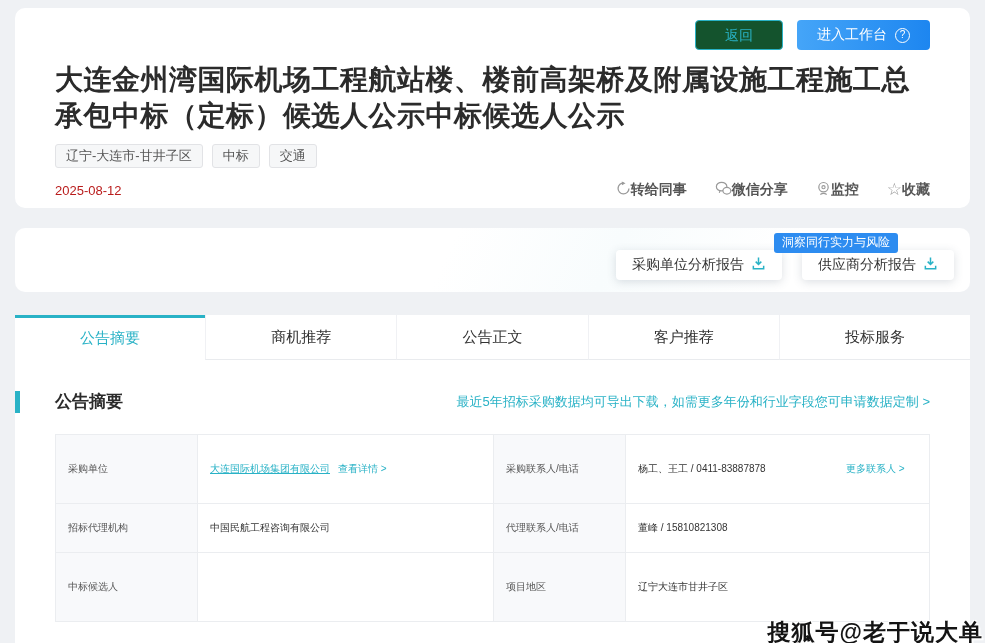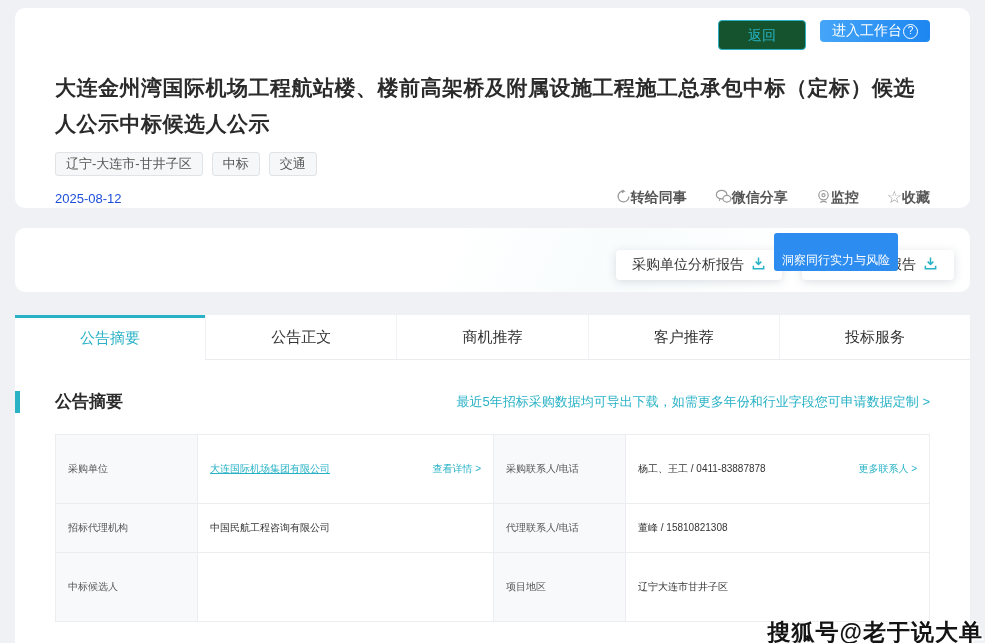--- a/index.html
+++ b/index.html
@@ -13,61 +13,61 @@
   
   .card { background:#fff; margin:0 15px; border-radius:10px; }
   .header-card { margin-top:8px; height:200px; padding:12px 40px 0 40px; position:relative; }
   .topbar { display:flex; justify-content:flex-end; gap:14px; }
   .btn-back {
     width:88px; height:30px; line-height:28px; text-align:center;
     border:1px solid #29b2c6; color:#29b2c6; background:#14532d;
     border-radius:4px; font-size:14px; cursor:pointer;
   }
   .btn-workbench {
-    height:22px; padding:0 12px; display:flex; align-items:center; gap:1px;
+    height:30px; padding:0 20px; display:flex; align-items:center; gap:8px;
     background:linear-gradient(90deg,#45a5f8,#1d86f0); color:#fff;
     border:none; border-radius:4px; font-size:14px; cursor:pointer;
   }
   .q-circle {
     width:15px; height:15px; border:1px solid #fff; border-radius:50%;
     display:inline-flex; align-items:center; justify-content:center;
     font-size:10px; line-height:1;
   }
   .page-title {
-    margin-top:20px; font-size:21px; font-weight:700; color:#2b2b2b;
+    margin-top:12px; font-size:28px; font-weight:700; color:#2b2b2b;
     line-height:36px; letter-spacing:0.5px;
   }
   .tag-row { margin-top:10px; display:flex; gap:9px; }
   .tag {
     border:1px solid #e2e3e6; background:#f6f7f8; color:#555;
     font-size:13px; padding:3px 10px; border-radius:3px; line-height:16px;
   }
   .meta-row { margin-top:13px; display:flex; justify-content:space-between; align-items:center; }
-  .pub-date { color:#1d4ed8; font-size:13px; }
+  .pub-date { color:#b91c1c; font-size:13px; }
   .action-row { display:flex; gap:28px; }
   .action-item { display:flex; align-items:flex-start; color:#555; font-size:14px; cursor:pointer;font-weight:bold; }
   .action-item svg { display:block; }
   .star-glyph { font-size:17px; color:#9a9a9a; line-height:1; }
 
   
   .reports-card {
     margin-top:20px; height:64px; position:relative;
     display:flex; justify-content:flex-end; align-items:flex-end;
     gap:20px; padding:0 16px 12px 0;
     background:linear-gradient(115deg,#ffffff 45%,#f8fcfd 62%,#ffffff 80%);
   }
   .report-btn {
     height:30px; padding:0 16px; background:#fff; border:none; border-radius:4px;
     box-shadow:0 2px 10px rgba(60,80,100,.18);
     font-size:14px; color:#333; display:flex; align-items:center; gap:7px; cursor:pointer;
   }
   .tooltip-badge {
     position:absolute; top:5px; right:72px;
     background:#2d8cf0; color:#fff; font-size:12px;
-    padding:20px 8px 3px; border-radius:3px; line-height:15px;
+    padding:2px 8px 3px; border-radius:3px; line-height:15px;
   }
 
   
   .content-card { margin-top:23px; height:376px; border-radius:10px; position:relative; }
   .tab-bar { display:flex; height:45px; }
   .tab {
     flex:1; display:flex; align-items:center; justify-content:center;
     font-size:15px; color:#333; background:#fff; cursor:pointer;
     border-bottom:1px solid #e9ebee; border-left:1px solid #f0f1f4;
   }
@@ -83,21 +83,21 @@
   .section-title { font-size:17px; font-weight:700; color:#2b2b2b; }
   .hint-link { font-size:13px; color:#29b2c6; cursor:pointer; }
 
   
   .summary-table { width:100%; margin-top:21px; border-collapse:collapse; table-layout:fixed; }
   .summary-table td { border:1px solid #ebedf0; font-size:10px; vertical-align:middle; }
   .td-label { background:#f8f9fb; color:#555; padding-left:12px; }
   .td-value { background:#fff; color:#333; padding:0 12px; }
   .col-l1 { width:142px; } .col-v1 { width:296px; } .col-l2 { width:132px; }
   .row-tall td { height:69px; } .row-short td { height:49px; }
-  .cell-flex { display:flex; align-items:center; justify-content:space-between; }
+  .cell-flex { display:flex; align-items:center; gap:8px; }
   .teal-link { color:#29b2c6; cursor:pointer; white-space:nowrap; }
   .teal-link.u { text-decoration:underline; }
   .wrap-val { width:200px; word-break:break-all; line-height:22px; }
 
   
   .watermark {
     position:absolute; right:2px; bottom:3px; z-index:5;
     font-size:23px; font-weight:800; color:#141414; letter-spacing:1px;
     text-shadow:-1px -1px 0 #fff, 1px -1px 0 #fff, -1px 1px 0 #fff, 1px 1px 0 #fff, 2px 2px 1px #fff;
   }
@@ -182,22 +182,22 @@
             <path d="M8 1.5 V8.5 M5 6 L8 9 L11 6" fill="none" stroke="#29b2c6" stroke-width="1.6"></path>
             <path d="M2.5 10.5 V13.5 H13.5 V10.5" fill="none" stroke="#29b2c6" stroke-width="1.6"></path>
           </svg>
       </span>
     </button>
   </div>
 
   <div class="card content-card">
     <div class="tab-bar">
       <div class="tab active">公告摘要</div>
+      <div class="tab">商机推荐</div>
       <div class="tab">公告正文</div>
-      <div class="tab">商机推荐</div>
       <div class="tab">客户推荐</div>
       <div class="tab">投标服务</div>
     </div>
 
     <div class="tab-content">
       <div class="section-head">
         <span class="teal-bar"></span>
         <span class="section-title">公告摘要</span>
         <span class="hint-link">最近5年招标采购数据均可导出下载，如需更多年份和行业字段您可申请数据定制 &gt;</span>
       </div>

